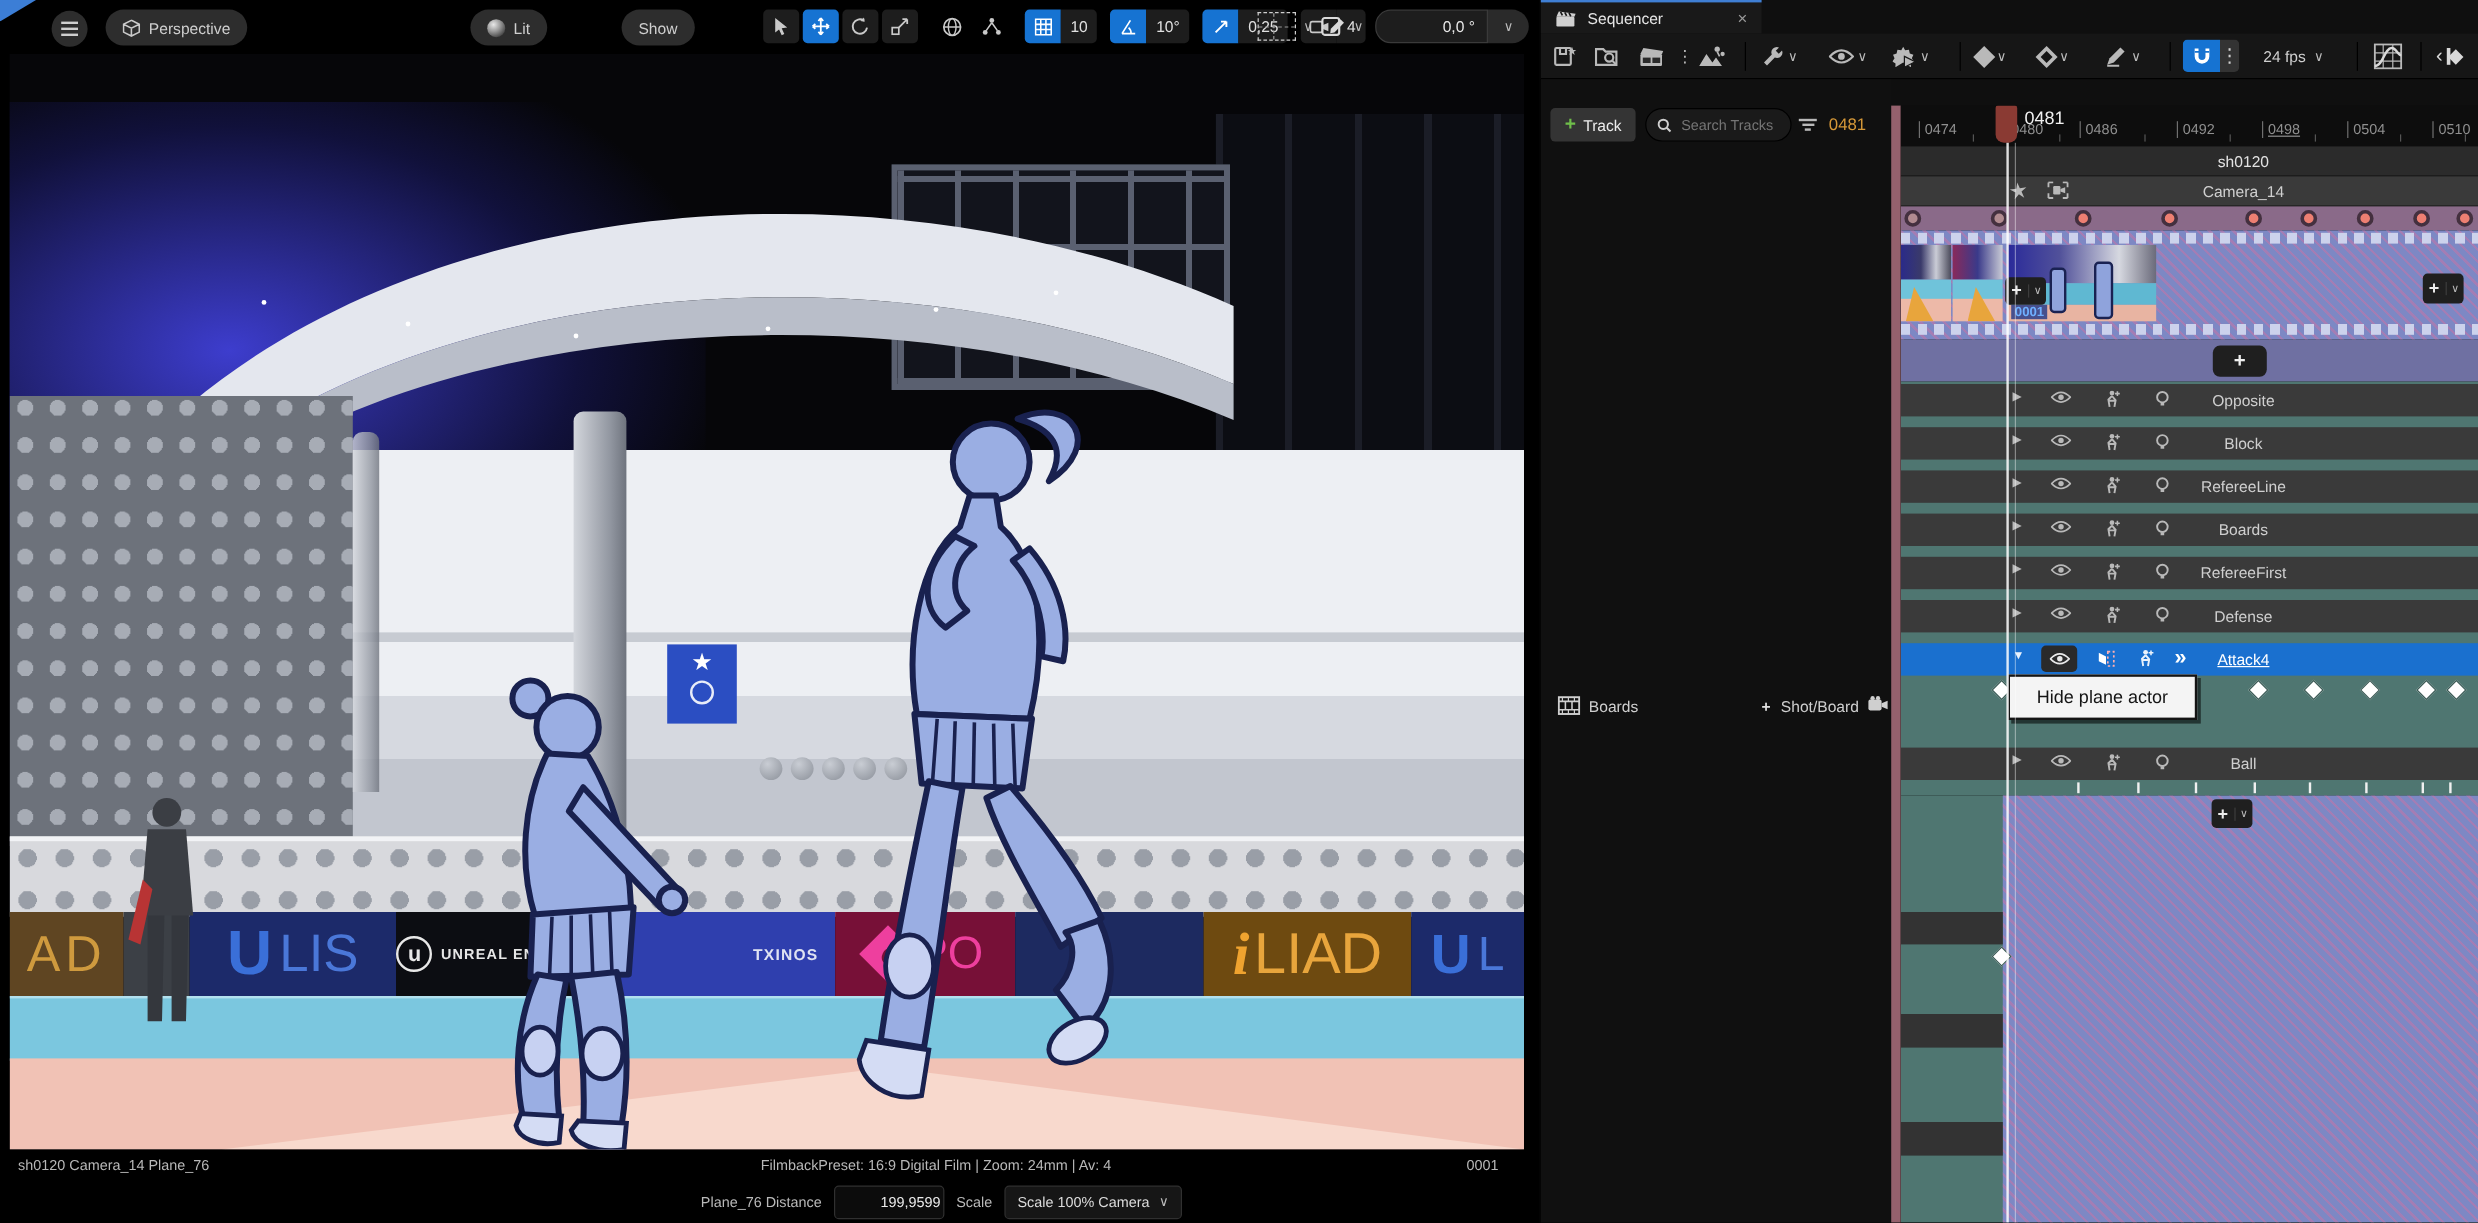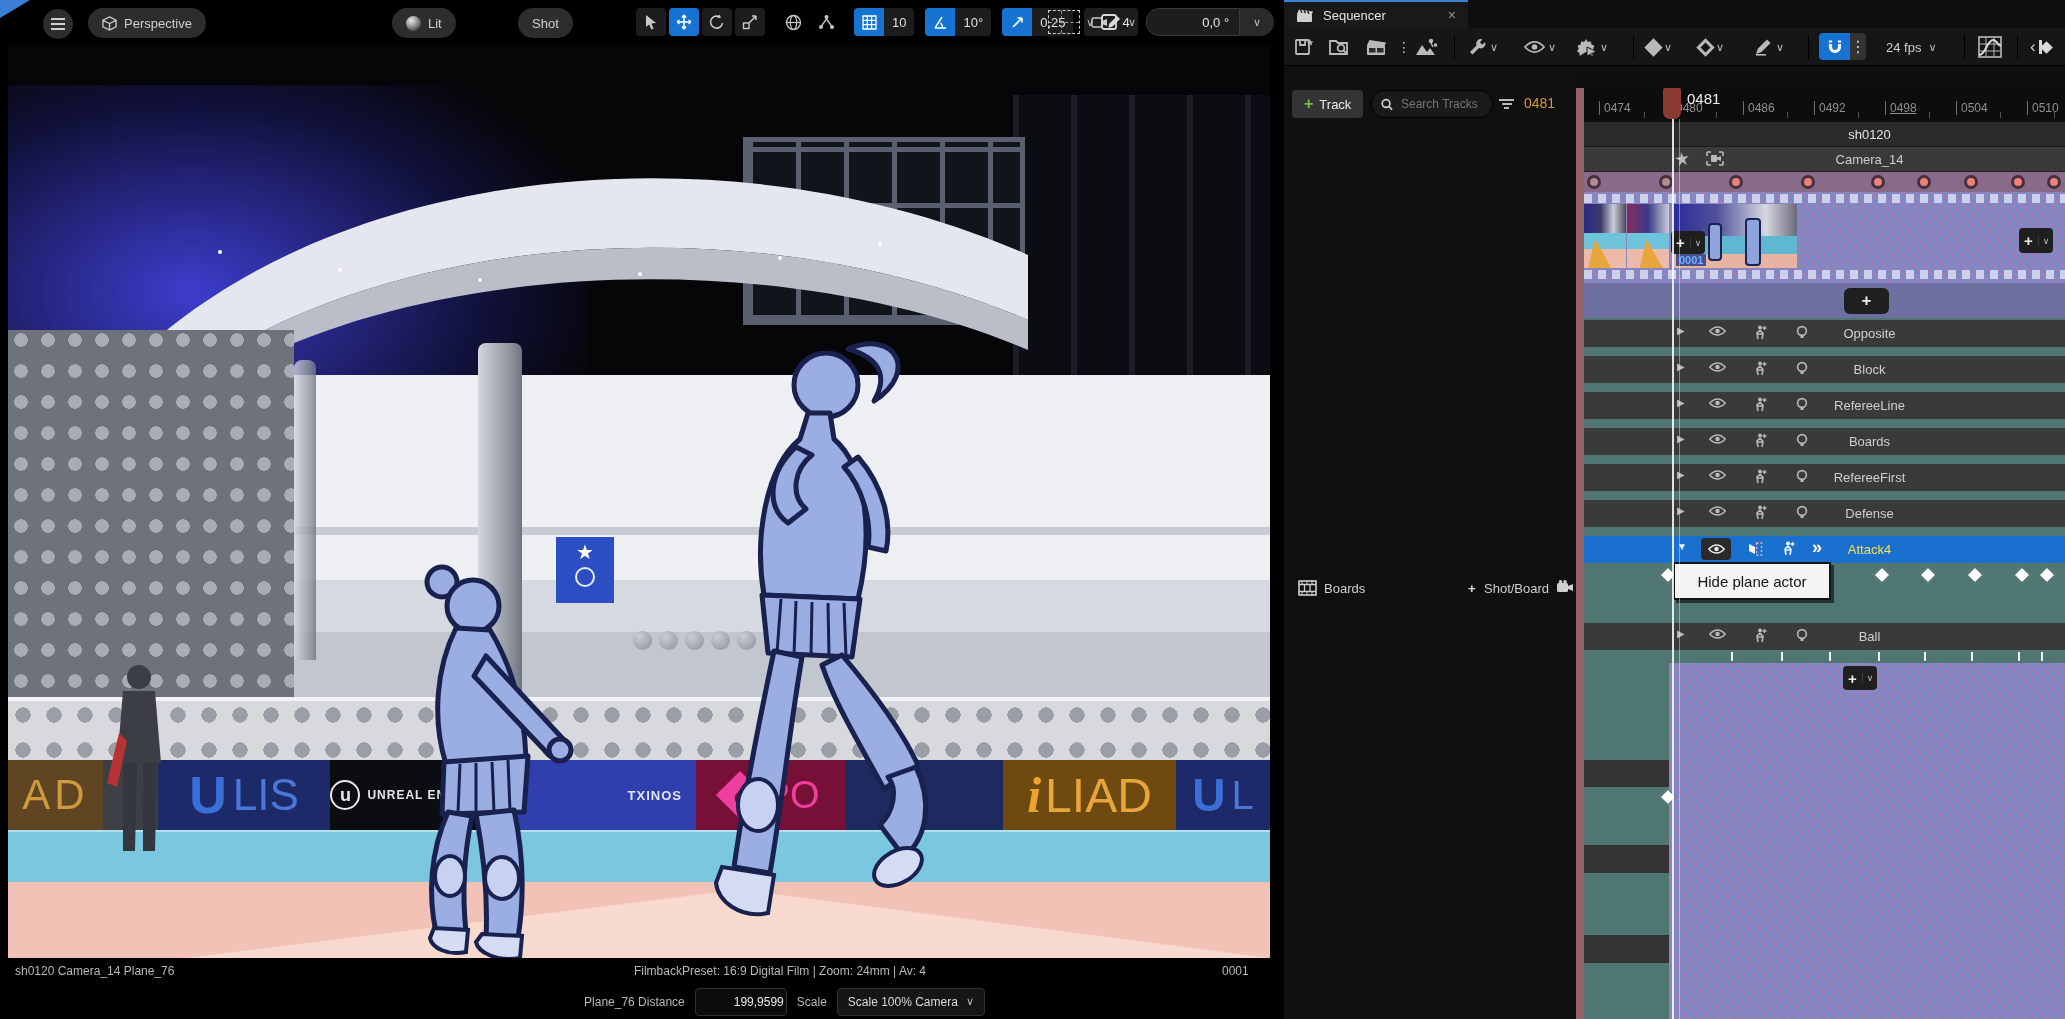--- a/index.html
+++ b/index.html
@@ -111,21 +111,21 @@
   .mini-orange{position:absolute;left:10%;top:55%;width:55%;height:45%;background:#e8a53c;clip-path:polygon(0 100%,30% 0,100% 100%);}
   .plusdrop{position:absolute;background:#1f1f1f;border-radius:4px;display:flex;align-items:center;color:#ececec;}
   .plusdrop b{font-size:15px;font-weight:700;padding:0 5px;}
   .plusdrop span{font-size:9px;color:#bdbdbd;border-left:1px solid #3c3c3c;padding:0 4px;}
   .purplerow{left:0;top:195px;width:482px;height:35px;background:#6f70a2;}
   .plusbtn{position:absolute;left:260px;top:5px;width:45px;height:26px;background:#1f1f1f;border-radius:6px;color:#f0f0f0;font-size:17px;font-weight:700;display:flex;align-items:center;justify-content:center;}
   .trackzone{left:0;top:230px;width:482px;height:345px;background:#4f7671;}
   .trow{position:absolute;left:0;width:482px;height:27px;background:#3a3a3a;}
   .trow.sel{background:#1a70cf;}
   .tname{position:absolute;left:89px;width:393px;text-align:center;color:#cfcfcf;font-size:13px;line-height:27px;}
-  .trow.sel .tname{color:#fde047;}
+  .trow.sel .tname{color:#ffffff;text-decoration:underline;}
   .tic{position:absolute;top:5px;}
   .tri{color:#b9b9b9;font-size:10px;}
   .dia{position:absolute;width:10px;height:10px;background:#fff;transform:rotate(45deg);border:1px solid #3a5a55;}
   .balltick{position:absolute;top:2px;width:2px;height:9px;background:#f0f0f0;}
   .tooltip{position:absolute;left:89px;top:244px;width:158px;height:38px;background:#f4f4f4;border:2px solid #141414;
            box-sizing:border-box;color:#141414;font-size:15px;display:flex;align-items:center;justify-content:center;
            box-shadow:3px 3px 0 rgba(0,0,0,.55);}
   .bottomzone{left:0;top:575px;width:482px;height:356px;background:#4f7671;}
   .bz-dark{position:absolute;left:0;width:85px;background:#333;}
   .bz-hatch{position:absolute;left:85px;top:0;width:397px;height:356px;}
@@ -151,21 +151,21 @@
             <path d="M8 1 L15 4.5 L15 11.5 L8 15 L1 11.5 L1 4.5 Z M1 4.5 L8 8 L15 4.5 M8 8 V15" fill="none" stroke="#c9c9c9" stroke-width="1.4"></path>
           </svg>
       </span>
       <span>Perspective</span>
     </div>
     <div class="abs round-btn" style="left:392px;top:8px;">
       <span class="sphere"></span>
       <span>Lit</span>
     </div>
     <div class="abs round-btn" style="left:518px;top:8px;">
-      <span>Shot</span>
+      <span>Show</span>
     </div>
 
     <div class="abs flex" style="left:636px;top:8px;gap:3px;">
       <div class="toolbtn">
         <svg width="14" height="16" viewBox="0 0 14 16">
             <path d="M2 1 L12 9 L7.4 9.6 L9.6 14.4 L7.4 15.4 L5.2 10.6 L2 13 Z" fill="#c9c9c9"></path>
           </svg>
       </div>
       <div class="toolbtn on">
         <svg width="16" height="16" viewBox="0 0 16 16">
@@ -529,21 +529,21 @@
       </div>
     </div>
 
     <div class="abs pinkstrip"></div>
 
     <div class="abs timeline">
 
       <div class="abs ruler">
         <span class="rlabel" style="left:15px;">0474</span>
         <span class="rlabel" style="left:87px;">0480</span>
-        <span class="rlabel" style="left:159px;">0486</span>
+        <span class="rlabel" style="left:149px;">0486</span>
         <span class="rlabel" style="left:230px;">0492</span>
         <span class="rlabel" style="left:301px;text-decoration:underline;">0498</span>
         <span class="rlabel" style="left:372px;">0504</span>
         <span class="rlabel" style="left:443px;">0510</span>
         <i class="minortick" style="left:60px;"></i>
           <i class="minortick" style="left:132px;"></i>
         <i class="minortick" style="left:203px;"></i>
           <i class="minortick" style="left:274px;"></i>
         <i class="minortick" style="left:345px;"></i>
           <i class="minortick" style="left:416px;"></i>

